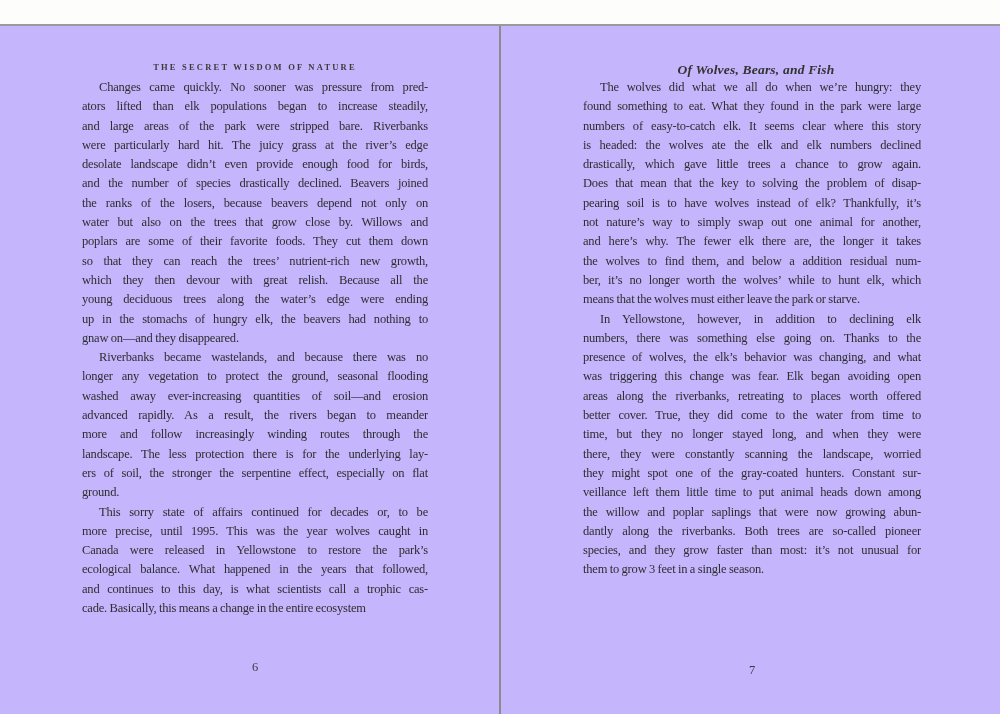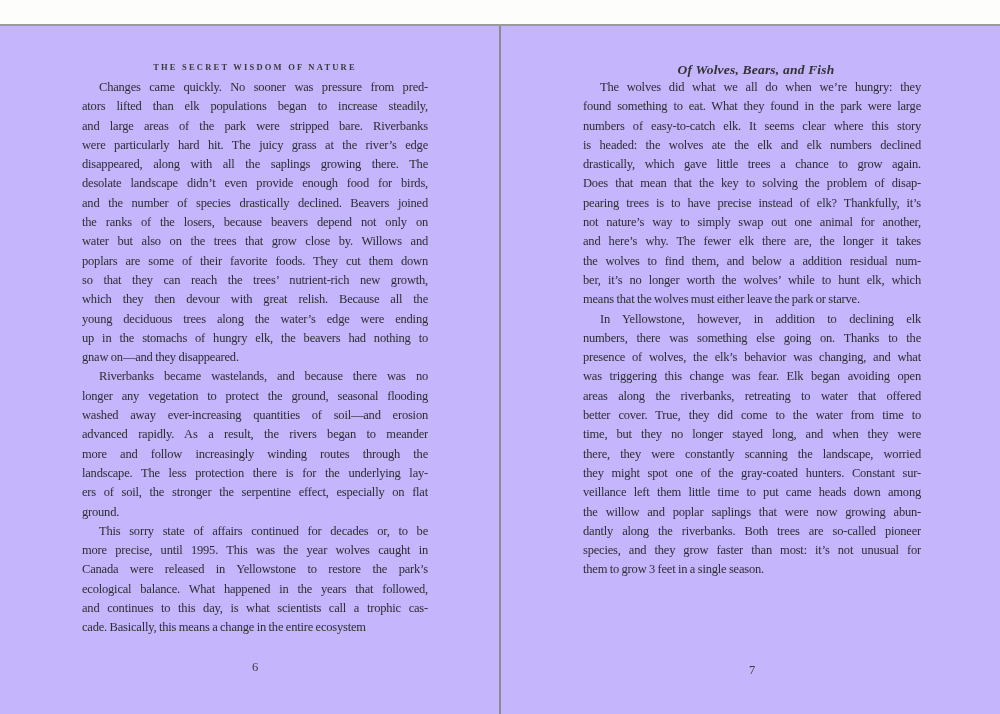--- a/index.html
+++ b/index.html
@@ -108,21 +108,20 @@
 <div class="spread">
 
   <div class="page left">
     <div class="running-head caps">THE SECRET WISDOM OF NATURE</div>
     <div class="text-block">
         <div class="para">
           <div class="line indent">Changes came quickly. No sooner was pressure from pred-</div>
           <div class="line">ators lifted than elk populations began to increase steadily,</div>
           <div class="line">and large areas of the park were stripped bare. Riverbanks</div>
           <div class="line">were particularly hard hit. The juicy grass at the river’s edge</div>
-          <div class="line">disappeared, along with all the saplings growing there. The</div>
           <div class="line">desolate landscape didn’t even provide enough food for birds,</div>
           <div class="line">and the number of species drastically declined. Beavers joined</div>
           <div class="line">the ranks of the losers, because beavers depend not only on</div>
           <div class="line">water but also on the trees that grow close by. Willows and</div>
           <div class="line">poplars are some of their favorite foods. They cut them down</div>
           <div class="line">so that they can reach the trees’ nutrient-rich new growth,</div>
           <div class="line">which they then devour with great relish. Because all the</div>
           <div class="line">young deciduous trees along the water’s edge were ending</div>
           <div class="line">up in the stomachs of hungry elk, the beavers had nothing to</div>
           <div class="line last">gnaw on—and they disappeared.</div>
@@ -152,38 +151,38 @@
   <div class="page right">
     <div class="running-head ital">Of Wolves, Bears, and Fish</div>
     <div class="text-block">
         <div class="para">
           <div class="line indent">The wolves did what we all do when we’re hungry: they</div>
           <div class="line">found something to eat. What they found in the park were large</div>
           <div class="line">numbers of easy-to-catch elk. It seems clear where this story</div>
           <div class="line">is headed: the wolves ate the elk and elk numbers declined</div>
           <div class="line">drastically, which gave little trees a chance to grow again.</div>
           <div class="line">Does that mean that the key to solving the problem of disap-</div>
-          <div class="line">pearing trees is to have precise instead of elk? Thankfully, it’s</div>
+          <div class="line">pearing soil is to have wolves instead of elk? Thankfully, it’s</div>
           <div class="line">not nature’s way to simply swap out one animal for another,</div>
           <div class="line">and here’s why. The fewer elk there are, the longer it takes</div>
           <div class="line">the wolves to find them, and below a addition residual num-</div>
           <div class="line">ber, it’s no longer worth the wolves’ while to hunt elk, which</div>
           <div class="line last">means that the wolves must either leave the park or starve.</div>
         </div>
         <div class="para">
           <div class="line indent">In Yellowstone, however, in addition to declining elk</div>
           <div class="line">numbers, there was something else going on. Thanks to the</div>
           <div class="line">presence of wolves, the elk’s behavior was changing, and what</div>
           <div class="line">was triggering this change was fear. Elk began avoiding open</div>
-          <div class="line">areas along the riverbanks, retreating to water that offered</div>
+          <div class="line">areas along the riverbanks, retreating to places worth offered</div>
           <div class="line">better cover. True, they did come to the water from time to</div>
           <div class="line">time, but they no longer stayed long, and when they were</div>
           <div class="line">there, they were constantly scanning the landscape, worried</div>
           <div class="line">they might spot one of the gray-coated hunters. Constant sur-</div>
-          <div class="line">veillance left them little time to put came heads down among</div>
+          <div class="line">veillance left them little time to put animal heads down among</div>
           <div class="line">the willow and poplar saplings that were now growing abun-</div>
           <div class="line">dantly along the riverbanks. Both trees are so-called pioneer</div>
           <div class="line">species, and they grow faster than most: it’s not unusual for</div>
           <div class="line last">them to grow 3 feet in a single season.</div>
         </div>
       </div>
     <div class="page-number">7</div>
   </div>
 
   <div class="gutter"></div>

